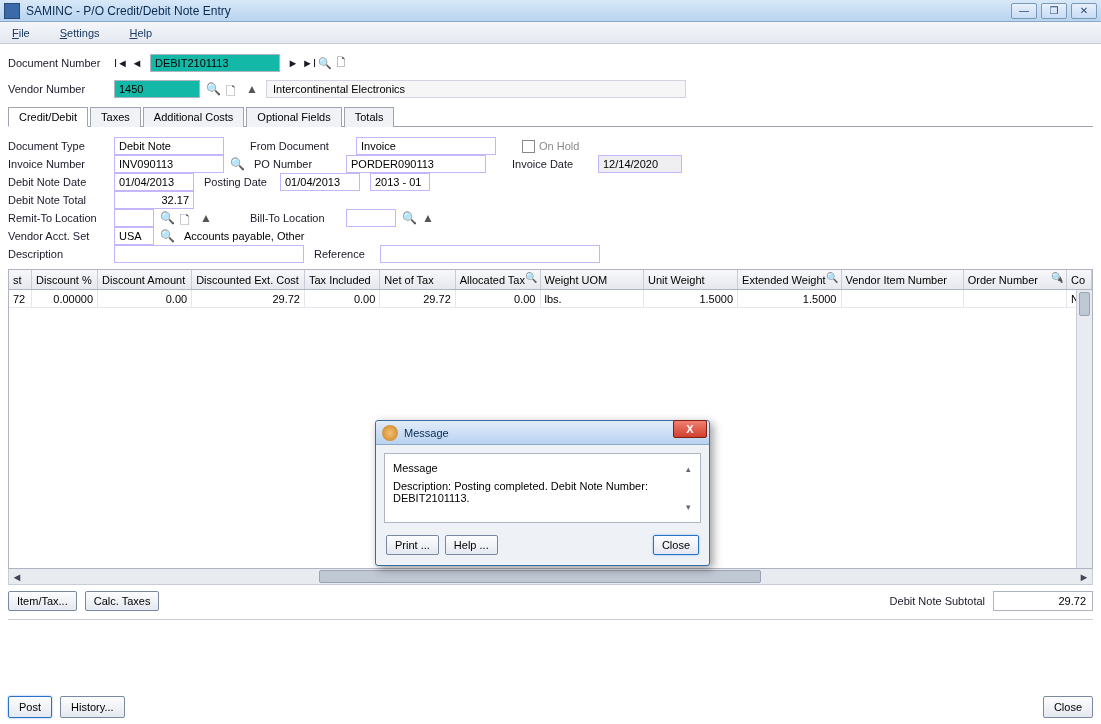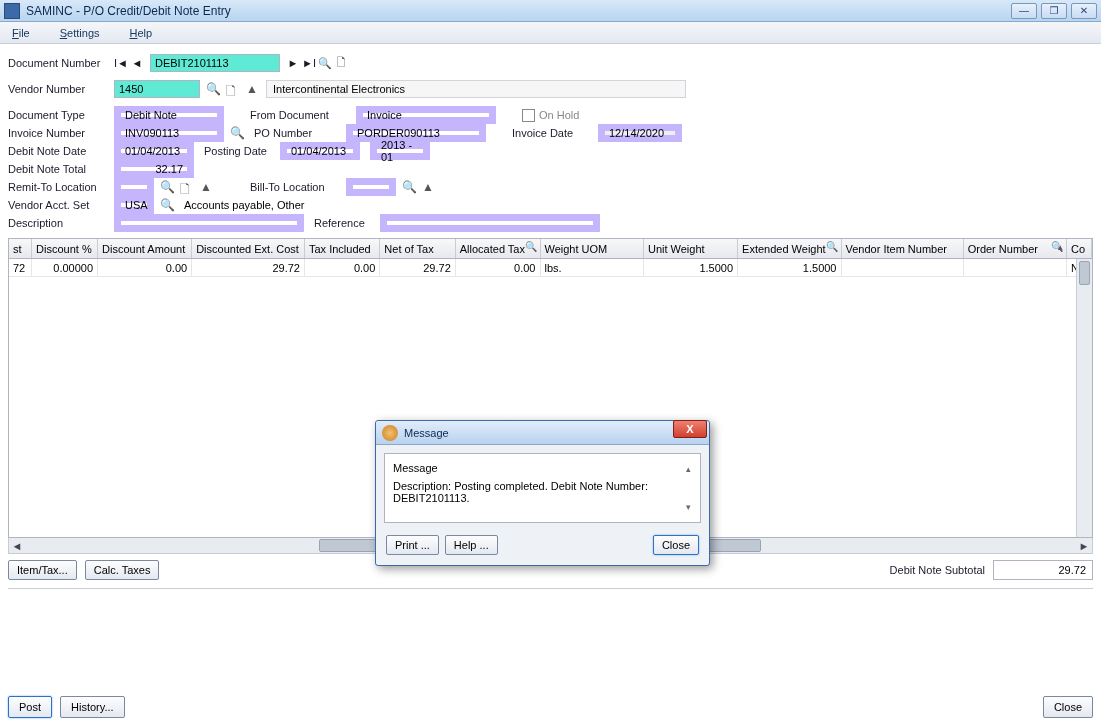--- a/index.html
+++ b/index.html
@@ -15,36 +15,36 @@
 
 .menubar { height: 22px; background: linear-gradient(to bottom, #f4f6fa, #e4e8f0); border-bottom: 1px solid #c8ccd4; display: flex; align-items: center; padding: 0 4px; gap: 14px;}
 .menubar .menu-item { padding: 2px 8px; color: #1a3a60; text-decoration: underline dotted transparent; cursor:pointer;}
 .menubar .menu-item::first-letter { text-decoration: underline;}
 
 
 .content { padding: 10px 8px 0 8px; }
 .row { display: flex; align-items: center; margin-bottom: 8px; gap: 6px;}
 .label { color: #1a1a2a; white-space: nowrap; }
 .w100{width:100px;}
-.input { height: 18px; background: #5eead4; border: 1px solid #b0b4c0; padding: 1px 4px; display:flex; align-items:center;}
+.input { height: 18px; background: #14b8a6; border: 1px solid #b0b4c0; padding: 1px 4px; display:flex; align-items:center;}
 .nav-icons { display: flex; gap: 2px; align-items: center; }
 .nav-icons span { display:inline-flex; width:14px; height:14px; align-items:center; justify-content:center; cursor:pointer; color:#1a1a2a; font-size:11px;}
 .mini-icon { display:inline-block; width:14px; height:14px; cursor:pointer; font-size:12px; color:#555;}
 .vendor-name { background:#f6f6f6; border:1px solid #d0d4dc; height:18px; flex:1; max-width:420px; padding:1px 6px; display:flex; align-items:center;}
 
 
 .tabs { display:flex; border-bottom:1px solid #a0a4b0; margin:6px 0 10px 0;}
 .tab { padding: 3px 10px; border:1px solid #a0a4b0; border-bottom:none; background:#f0f2f6; margin-right:2px; position:relative; top:1px; cursor:pointer;}
 .tab.active { background:#fff; border-bottom:1px solid #fff;}
 
 
 .form-area { display:flex; flex-direction:column; }
 .form-row { display:flex; align-items:center; gap:6px;}
 .form-row .label { width:100px;}
-.field { height:18px; border:7px solid #c4b5fd; background:#fff; padding:1px 4px; display:flex; align-items:center;}
+.field { height:18px; border:1px solid #c4b5fd; background:#fff; padding:1px 4px; display:flex; align-items:center;}
 .field.ro { background:#efeff2; }
 .checkbox { width:13px; height:13px; border:1px solid #888; display:inline-block; margin-right:4px;}
 
 
 .grid-wrap { border:1px solid #b0b4c0; margin-top:6px; height:300px; overflow:hidden; position:relative;}
 .grid-head { display:flex; background:linear-gradient(to bottom,#f8f8fa,#e6e8ee); border-bottom:1px solid #b0b4c0; height:20px;}
 .gh { border-right:1px solid #c8ccd4; padding:2px 4px; display:flex; align-items:center; white-space:nowrap; overflow:hidden; position:relative;}
 .gh .search-badge{ position:absolute; right:2px; top:2px; font-size:10px; color:#556;}
 .gh .sort{ position:absolute; right:2px; top:4px; font-size:8px; color:#556;}
 .grid-row { display:flex; height:18px; border-bottom:1px solid #e4e6ec;}
@@ -133,20 +133,27 @@
         <span>1450</span>
       </div>
     <span class="mini-icon">🔍</span>
     <span class="mini-icon">🗋</span>
     <span class="mini-icon">▲</span>
     <div class="vendor-name">
         <span>Intercontinental Electronics</span>
       </div>
   </div>
 
+  <div class="tabs">
+    <div class="tab active"><span>Credit/Debit</span></div>
+    <div class="tab"><span>Taxes</span></div>
+    <div class="tab"><span>Additional Costs</span></div>
+    <div class="tab"><span>Optional Fields</span></div>
+    <div class="tab"><span>Totals</span></div>
+  </div>
 
   <div class="form-area">
     <div class="form-row">
       <span class="label">Document Type</span>
       <div class="field" style="width:110px;">
           <span>Debit Note</span>
         </div>
       <span class="label" style="width:100px; margin-left:20px;">From Document</span>
       <div class="field" style="width:140px;">
           <span>Invoice</span>

